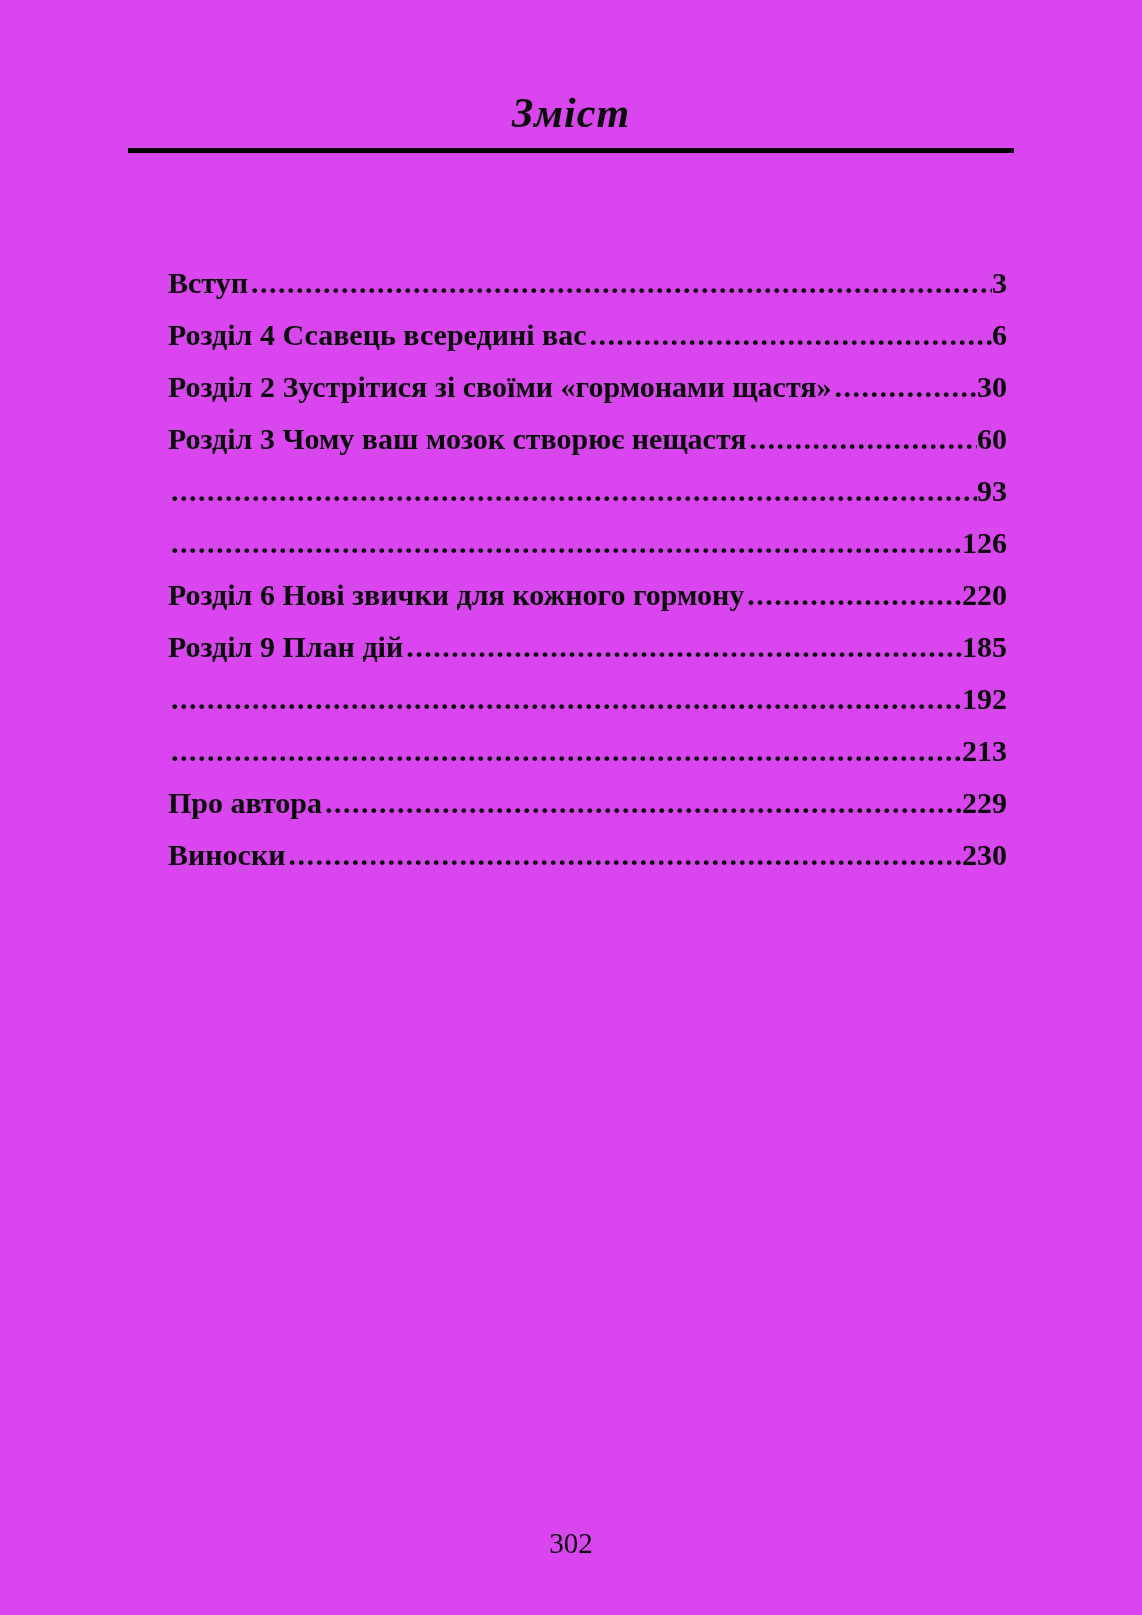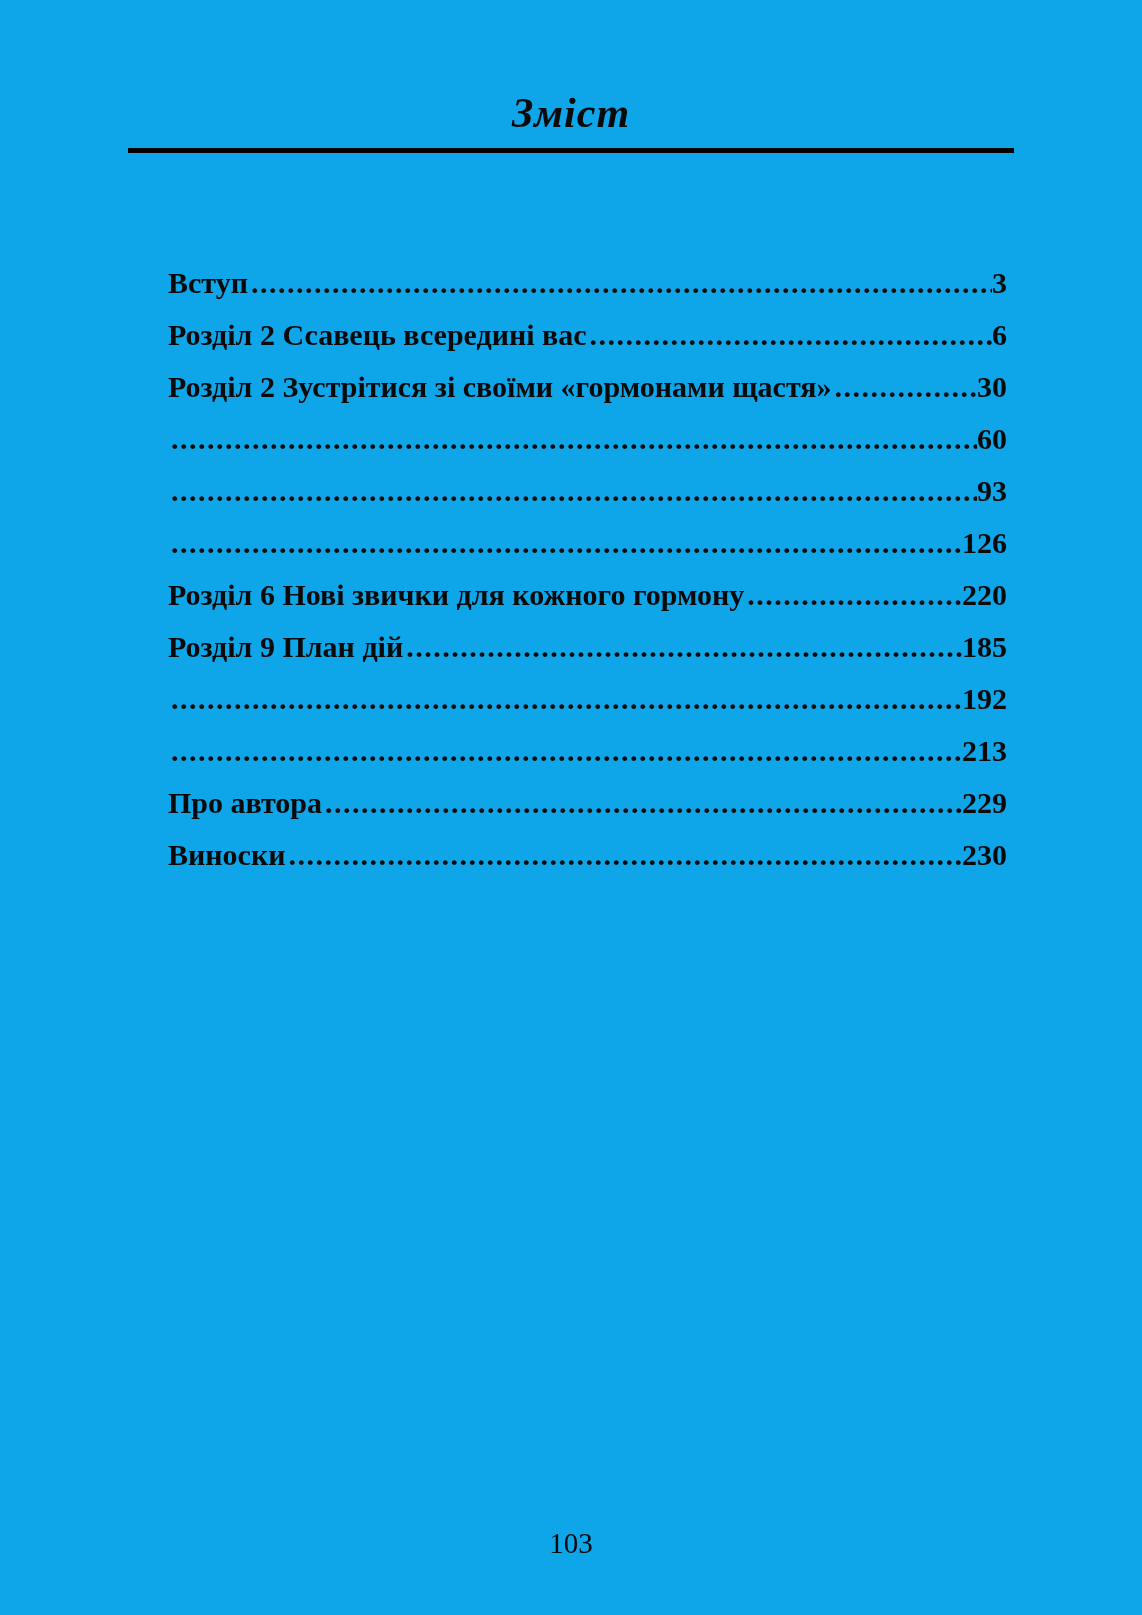--- a/index.html
+++ b/index.html
@@ -14,21 +14,21 @@
   }
   .page {
     box-sizing: border-box;
     width: 1142px;
     height: 1615px;
     padding: 92px 128px 55px 128px;
     display: flex;
     flex-direction: column;
     font-family: "Liberation Serif", "DejaVu Serif", serif;
     color: #0a0a0a;
-    background: #0ea5e9;
+    background: #d946ef;
   }
   .page-title {
     margin: 0 0 14px 0;
     text-align: center;
     font-size: 42px;
     font-weight: bold;
     font-style: italic;
     letter-spacing: 1px;
     line-height: 1;
   }
@@ -81,30 +81,31 @@
   <h1 class="page-title">Зміст</h1>
   <hr class="title-rule">
 
   <ul class="toc">
     <li class="toc-row">
       <span class="toc-title">Вступ</span>
         <span class="toc-leader">........................................................................................................................................................................................................</span>
         <span class="toc-page">3</span>
     </li>
     <li class="toc-row">
-      <span class="toc-title">Розділ 2 Ссавець всередині вас</span>
+      <span class="toc-title">Розділ 4 Ссавець всередині вас</span>
         <span class="toc-leader">........................................................................................................................................................................................................</span>
         <span class="toc-page">6</span>
     </li>
     <li class="toc-row">
       <span class="toc-title">Розділ 2 Зустрітися зі своїми «гормонами щастя»</span>
         <span class="toc-leader">........................................................................................................................................................................................................</span>
         <span class="toc-page">30</span>
     </li>
     <li class="toc-row">
+      <span class="toc-title">Розділ 3 Чому ваш мозок створює нещастя</span>
         <span class="toc-leader">........................................................................................................................................................................................................</span>
         <span class="toc-page">60</span>
     </li>
     <li class="toc-row">
         <span class="toc-leader">........................................................................................................................................................................................................</span>
         <span class="toc-page">93</span>
     </li>
     <li class="toc-row">
         <span class="toc-leader">........................................................................................................................................................................................................</span>
         <span class="toc-page">126</span>
@@ -132,15 +133,15 @@
         <span class="toc-leader">........................................................................................................................................................................................................</span>
         <span class="toc-page">229</span>
     </li>
     <li class="toc-row">
       <span class="toc-title">Виноски</span>
         <span class="toc-leader">........................................................................................................................................................................................................</span>
         <span class="toc-page">230</span>
     </li>
   </ul>
 
-  <div class="page-footer">103</div>
+  <div class="page-footer">302</div>
 
 </div>
 
 </body></html>

